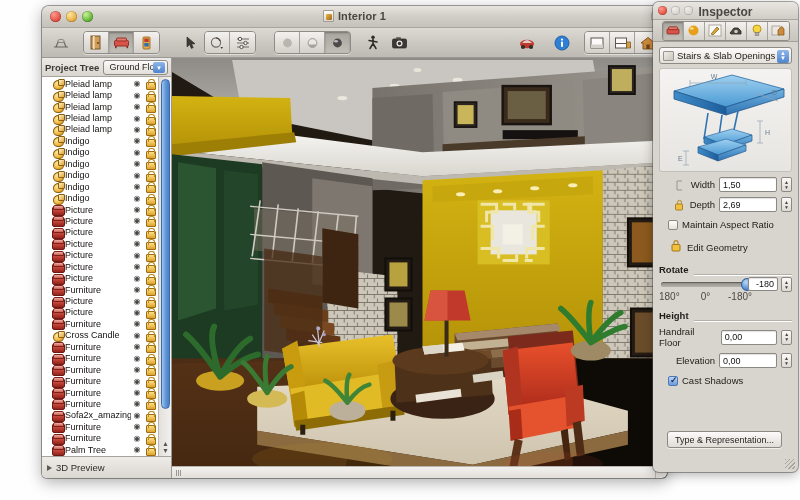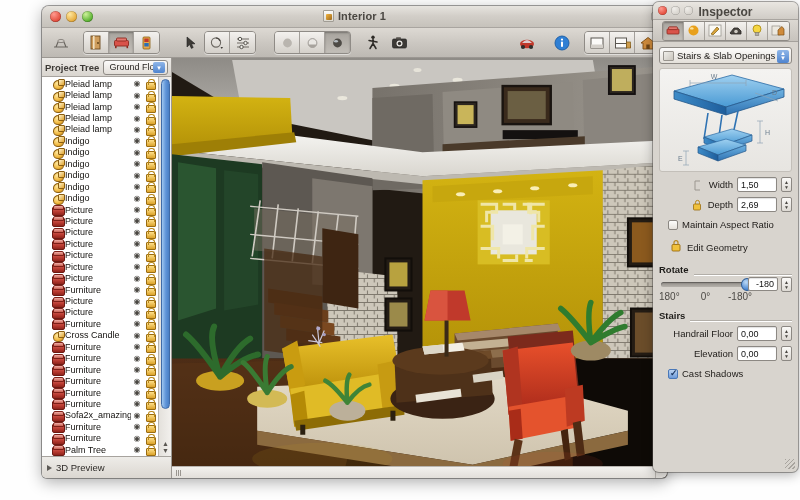--- a/index.html
+++ b/index.html
@@ -241,21 +241,21 @@
 
   .preview-img {
     margin-top: 4px; height: 104px; border-radius: 3px;
     background: linear-gradient(to bottom,#f4f3f1,#e7e5e1);
     border: 1px solid #c3bfb9; position: relative; overflow: hidden;
   }
 
   .fieldrow { display:flex; align-items:center; justify-content:flex-end; gap:4px; margin-top:5px; }
   .flabel { font-size: 9.5px; color:#24211e; }
   .ftext {
-    width: 40px; height: 15px; border:1px solid #8c8883; border-radius:2px;
+    width: 58px; height: 15px; border:1px solid #8c8883; border-radius:2px;
     background:#fff; font-size:9px; color:#111; padding:0 3px;
     display:flex; align-items:center;
     box-shadow: inset 0 1px 1px rgba(0,0,0,.12);
   }
   .stepper {
     width: 11px; height: 15px; border:1px solid #8c8883; border-radius:2px;
     background: linear-gradient(to bottom,#fbfaf8,#ddd9d3);
     display:flex;flex-direction:column;align-items:center;justify-content:center;
     font-size:5px; color:#4a4742; line-height:5px;
   }
@@ -1089,36 +1089,37 @@
         </div>
         <div class="sticks">
           <span>180°</span>
           <span>0°</span>
           <span>-180°</span>
         </div>
       </div>
 
       <div class="groupbox">
         <div class="grouphead">
-          <span class="gt">Stairs</span>
+          <span class="gt">Height</span>
           <span class="gl"></span>
         </div>
         <div class="fieldrow">
           <span class="flabel">Handrail Floor</span>
           <span class="ftext">0,00</span>
           <span class="stepper">▲<br>▼</span>
         </div>
         <div class="fieldrow">
           <span class="flabel">Elevation</span>
           <span class="ftext">0,00</span>
           <span class="stepper">▲<br>▼</span>
         </div>
         <div class="checkrow">
           <span class="cbox checked"></span>
           <span class="clabel">Cast Shadows</span>
         </div>
       </div>
 
+      <div class="bigbtn">Type &amp; Representation...</div>
       <div class="insp-resize"></div>
     </div>
   </div>
 
 </div>
 
 </body></html>

